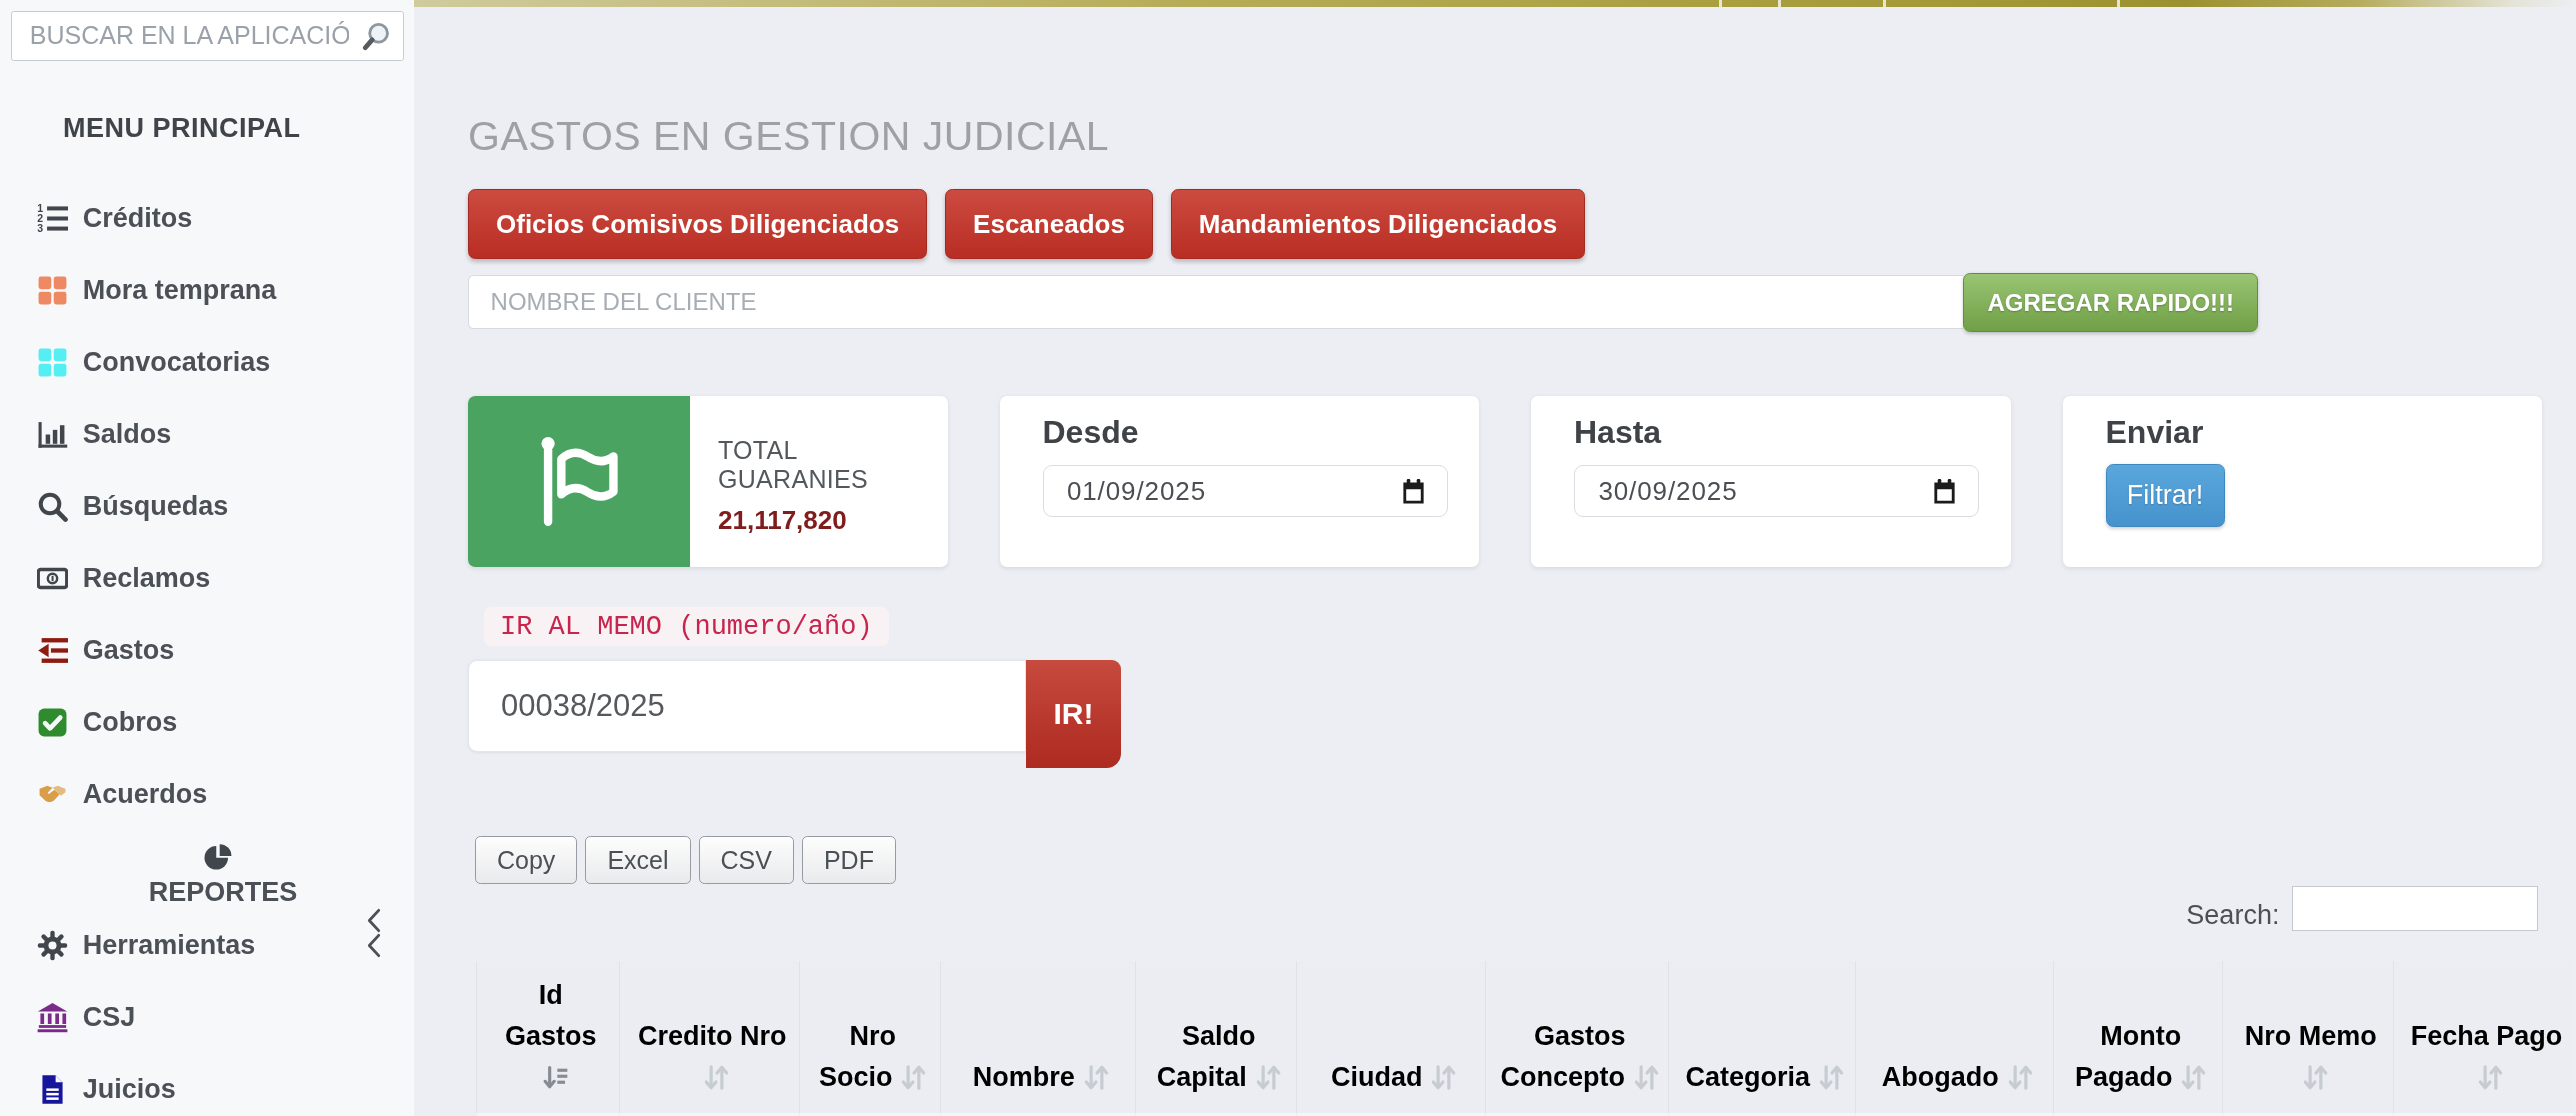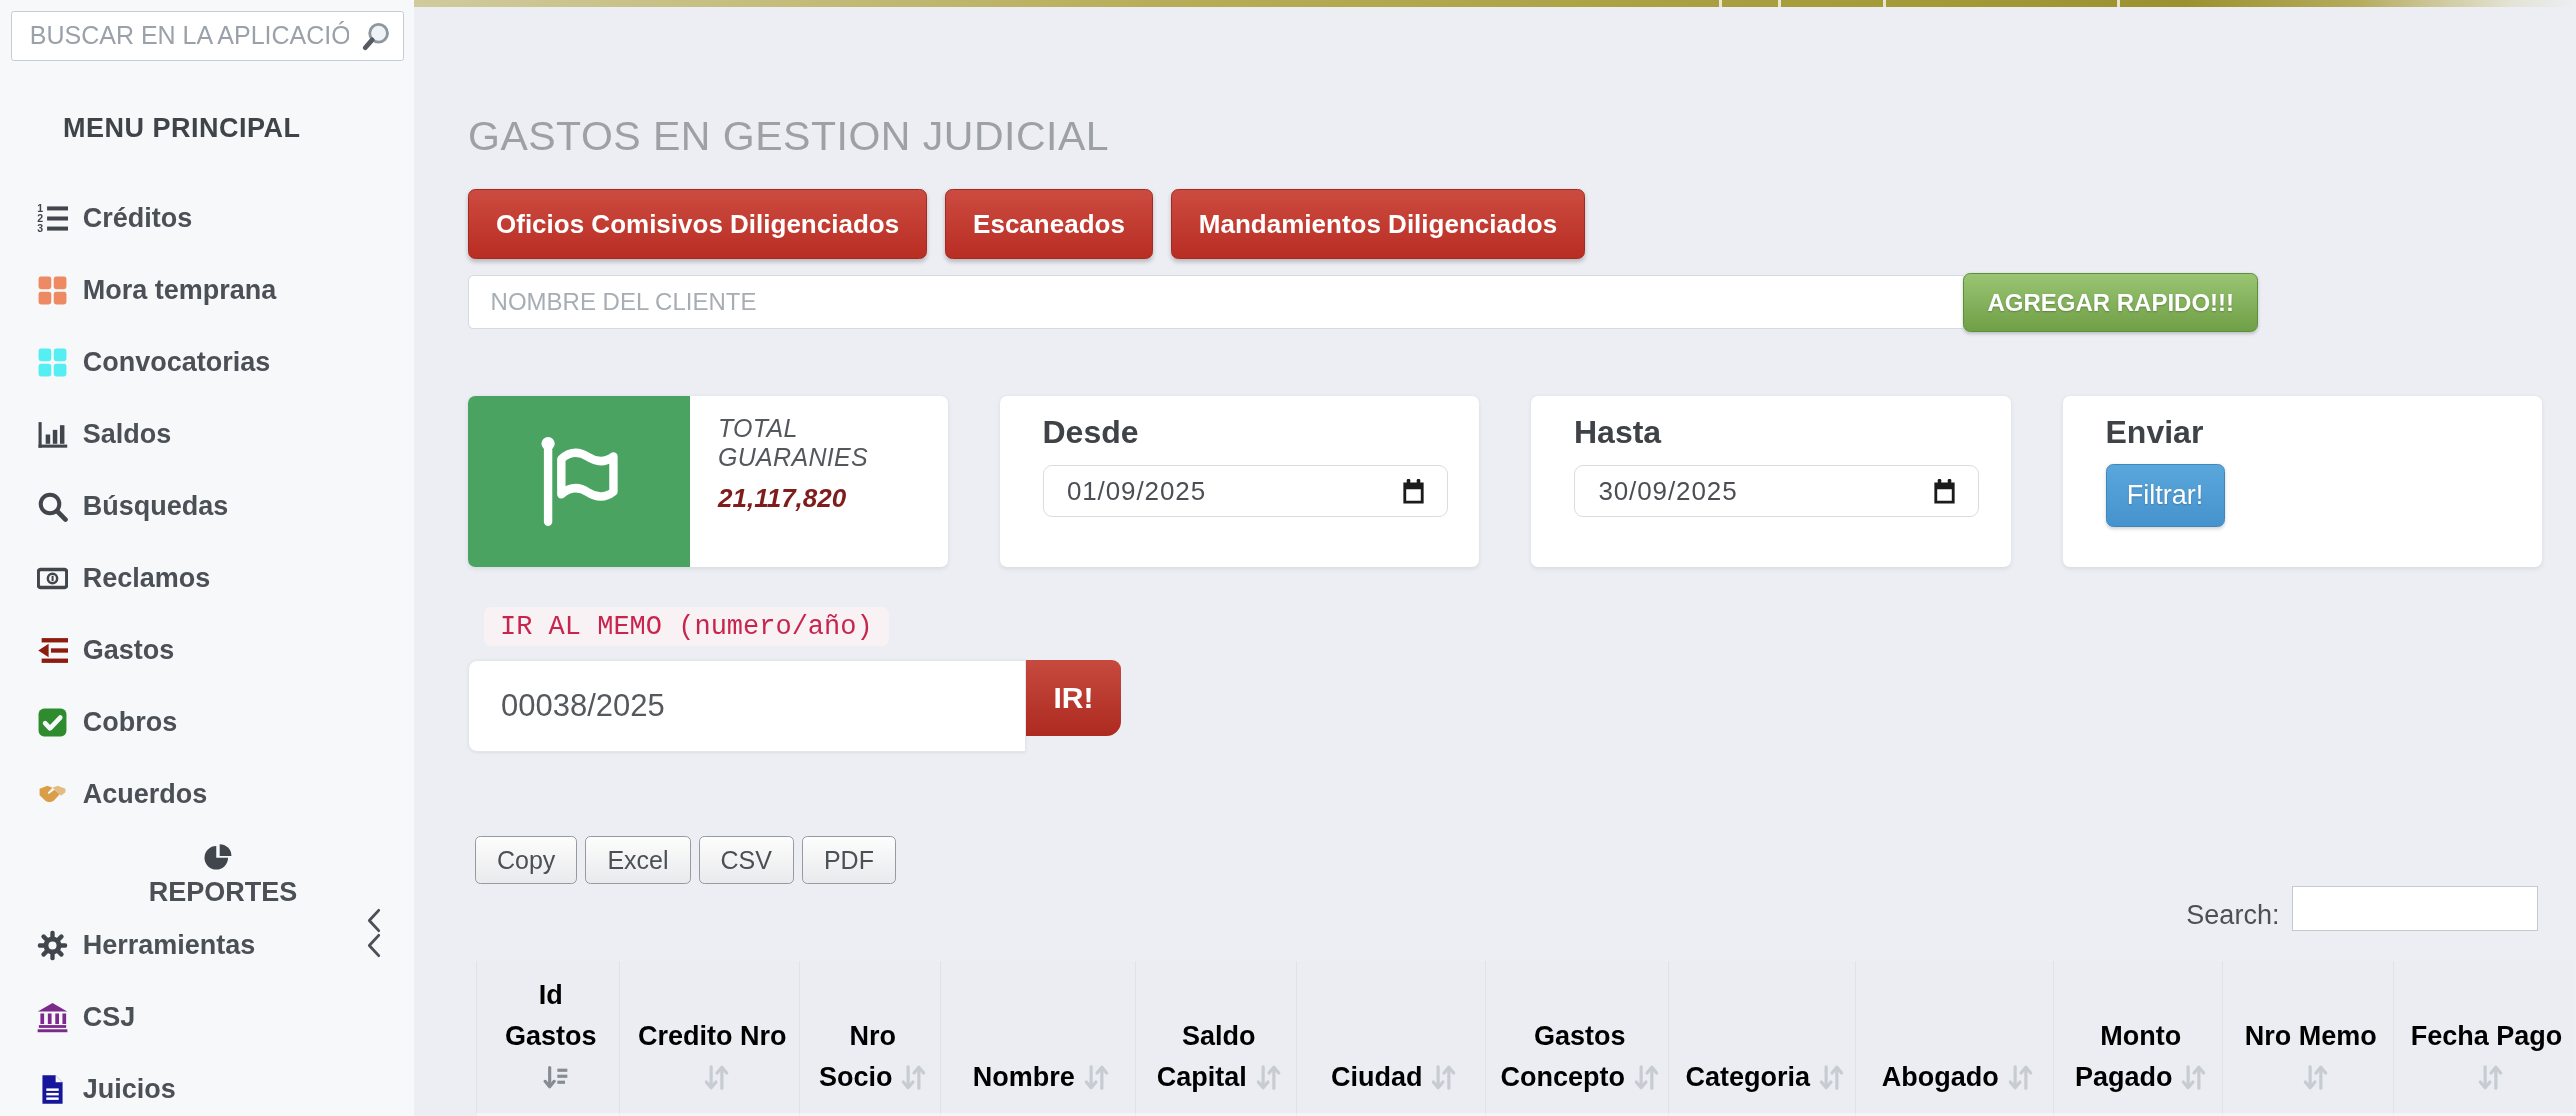--- a/index.html
+++ b/index.html
@@ -53,42 +53,42 @@
     background:linear-gradient(180deg,#9ac573 0%,#6f9f46 100%); color:#fff;
     font:bold 24px "Liberation Sans",sans-serif; cursor:pointer; box-shadow:0 1.8px 3.6px rgba(0,0,0,.2);
     text-shadow:0 0.9px 1.8px rgba(0,0,0,.25); }
 
   .cards { position:absolute; left:54px; right:34px; top:396px; display:flex; gap:52px; }
   .card { flex:1; height:171px; background:#fff; border-radius:7.2px;
     box-shadow:0 1.8px 4.5px rgba(40,50,70,.10); position:relative; }
   .card .flag-panel { position:absolute; left:0; top:0; bottom:0; width:222px;
     background:#4ba361; border-radius:7.2px 0 0 7.2px; display:flex; align-items:center; justify-content:center; }
   .card .flag-panel svg { width:106px; height:106px; }
-  .card .sum-info { position:absolute; left:250px; top:18px;font-style:italic; }
+  .card .sum-info { position:absolute; left:250px; top:40px; }
   .sum-label { font-size:25px; color:#53585d; letter-spacing:0.3px; }
   .sum-value { font-size:26px; font-weight:bold; color:#7f1d1d; margin-top:11px; }
   .card .pad { padding:18px 4px 0 43px; }
   .card-h { font-size:32px; font-weight:bold; color:#3f4347; }
   .date-input { margin-top:14.4px; width:405px; height:52px; border:1.8px solid #d9dde1; border-radius:9px;
     background:#fff; display:flex; align-items:center; padding:0 20px 0 23.4px; cursor:pointer; }
   .date-input .dv { font-size:26px; color:#4b4f54; letter-spacing:0.9px; flex:1; }
   .date-input svg { width:27px; height:29px; }
   .filter-btn { margin-top:12.6px; width:119px; height:63px; border:0.9px solid #3f86bd; border-radius:7.2px;
     background:linear-gradient(180deg,#5aa7dc 0%,#4692cd 100%); color:#fff;
     font:27px "Liberation Sans",sans-serif; cursor:pointer; box-shadow:0 1.8px 3.6px rgba(0,0,0,.18);
     text-shadow:0 0.9px 1.8px rgba(0,0,0,.2); }
 
   .memo-label { position:absolute; left:70px; top:607px; display:inline-block;
     background:#f9f2f4; color:#c7254e; border-radius:7.2px; padding:4.5px 16px;
     font:27px "Liberation Mono","DejaVu Sans Mono",monospace; }
   .memo-row { position:absolute; left:54px; top:660px; display:flex; }
   .memo-input { width:558px; height:92px; background:#fff; border:0.9px solid #e2e5e9;
     border-radius:9px 0 0 9px; font:31px "Liberation Sans",sans-serif; color:#55595d;
     padding:0 32px; outline:none; box-shadow:0 0.9px 2.7px rgba(40,50,70,.08); }
-  .ir-btn { width:95px; height:76px; border:none; border-radius:0 9px 14.4px 0;
+  .ir-btn { width:95px; height:108px; border:none; border-radius:0 9px 14.4px 0;
     background:linear-gradient(180deg,#c74a3e 0%,#ad2a20 100%); color:#fff;
     font:bold 30px "Liberation Sans",sans-serif; cursor:pointer; }
 
   .export-row { position:absolute; left:61px; top:836px; display:flex; gap:8px; }
   .export-btn { height:48px; padding:0 21px; border:1.8px solid #969ba1; border-radius:5.4px;
     background:linear-gradient(180deg,#fdfdfd 0%,#e9eaec 100%); color:#4b5054;
     font:25px "Liberation Sans",sans-serif; cursor:pointer; }
 
   .tsearch { position:absolute; right:38px; top:886px; display:flex; align-items:flex-end; }
   .tsearch .tl { font-size:27px; color:#4a5055; margin-right:12.6px; }

